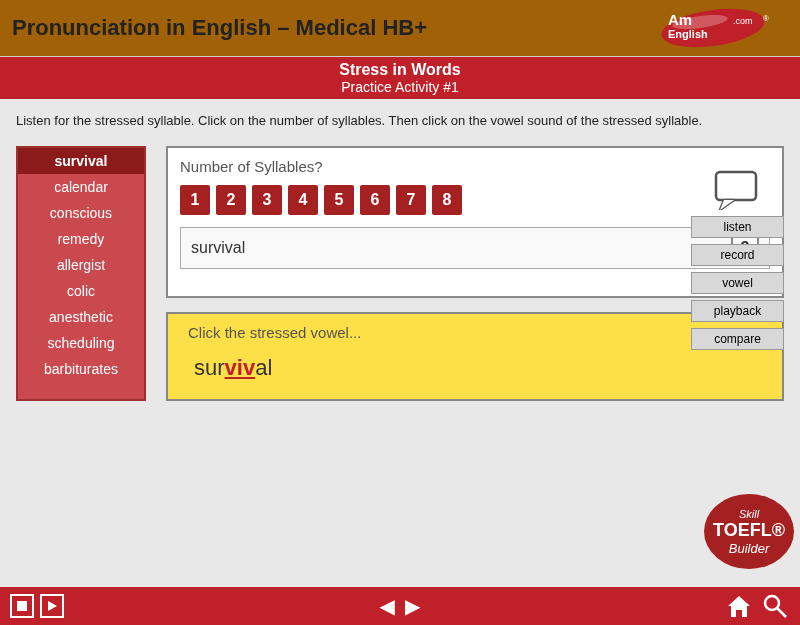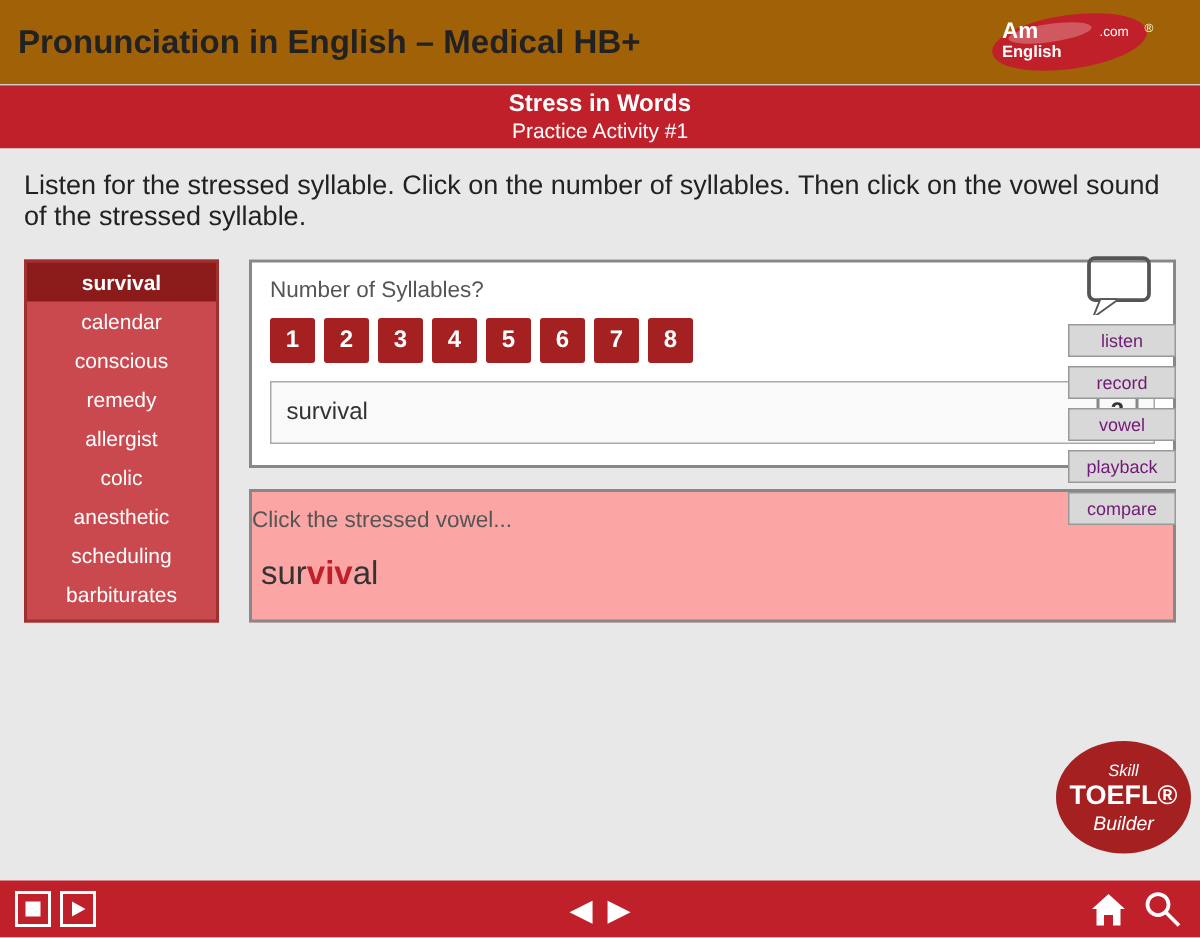--- a/index.html
+++ b/index.html
@@ -43,21 +43,21 @@
     }
     #red-bar-right {
       color: white;
       font-size: 14px;
     }
 
     
     #instructions {
       background: #e8e8e8;
       padding: 14px 16px 8px 16px;
-      font-size: 18px;
+      font-size: 13px;
       color: #222;
     }
 
     
     #main-content {
       display: flex;
       padding: 10px 16px;
       gap: 20px;
     }
 
@@ -86,21 +86,21 @@
       flex: 1;
       display: flex;
       flex-direction: column;
       gap: 14px;
     }
 
     
     #syllables-box {
       background: white;
       border: 2px solid #888;
-      padding: 10px 12px 14px 12px;
+      padding: 10px 12px 27px 12px;
     }
     #syllables-title {
       font-size: 15px;
       color: #555;
       margin-bottom: 10px;
     }
     #syllable-numbers {
       display: flex;
       gap: 6px;
       margin-bottom: 12px;
@@ -138,59 +138,59 @@
       display: flex;
       align-items: center;
       justify-content: center;
       font-size: 16px;
       font-weight: bold;
       color: #333;
     }
 
     
     #vowel-box {
-      background: #fca5a5;
+      background: #fde047;
       border: 2px solid #888;
-      padding: 10px 12px 18px 0;
+      padding: 10px 12px 18px 20px;
     }
     #vowel-title {
       font-size: 15px;
       color: #555;
       margin-bottom: 14px;
     }
     #vowel-word {
       font-size: 22px;
       color: #333;
       padding: 0 6px;
     }
     .vowel-normal { color: #333; }
-    .vowel-highlight { color: #c0202a; font-weight: bold; }
+    .vowel-highlight { color: #c0202a; text-decoration: underline; font-weight: bold; }
 
     
     #controls-panel {
       position: absolute;
       right: 16px;
       top: 170px;
       display: flex;
       flex-direction: column;
       align-items: center;
       gap: 6px;
     }
 
     .ctrl-btn {
-      width: 72px;
+      width: 93px;
       height: 22px;
       background: #d8d8d8;
       border: 1px solid #999;
       font-size: 12px;
       cursor: pointer;
       display: flex;
       align-items: center;
       justify-content: center;
-      color: #701a75;
+      color: #000000;
     }
 
     
     #toefl-badge {
       position: absolute;
       right: 6px;
       bottom: 56px;
       width: 90px;
       height: 75px;
     }

